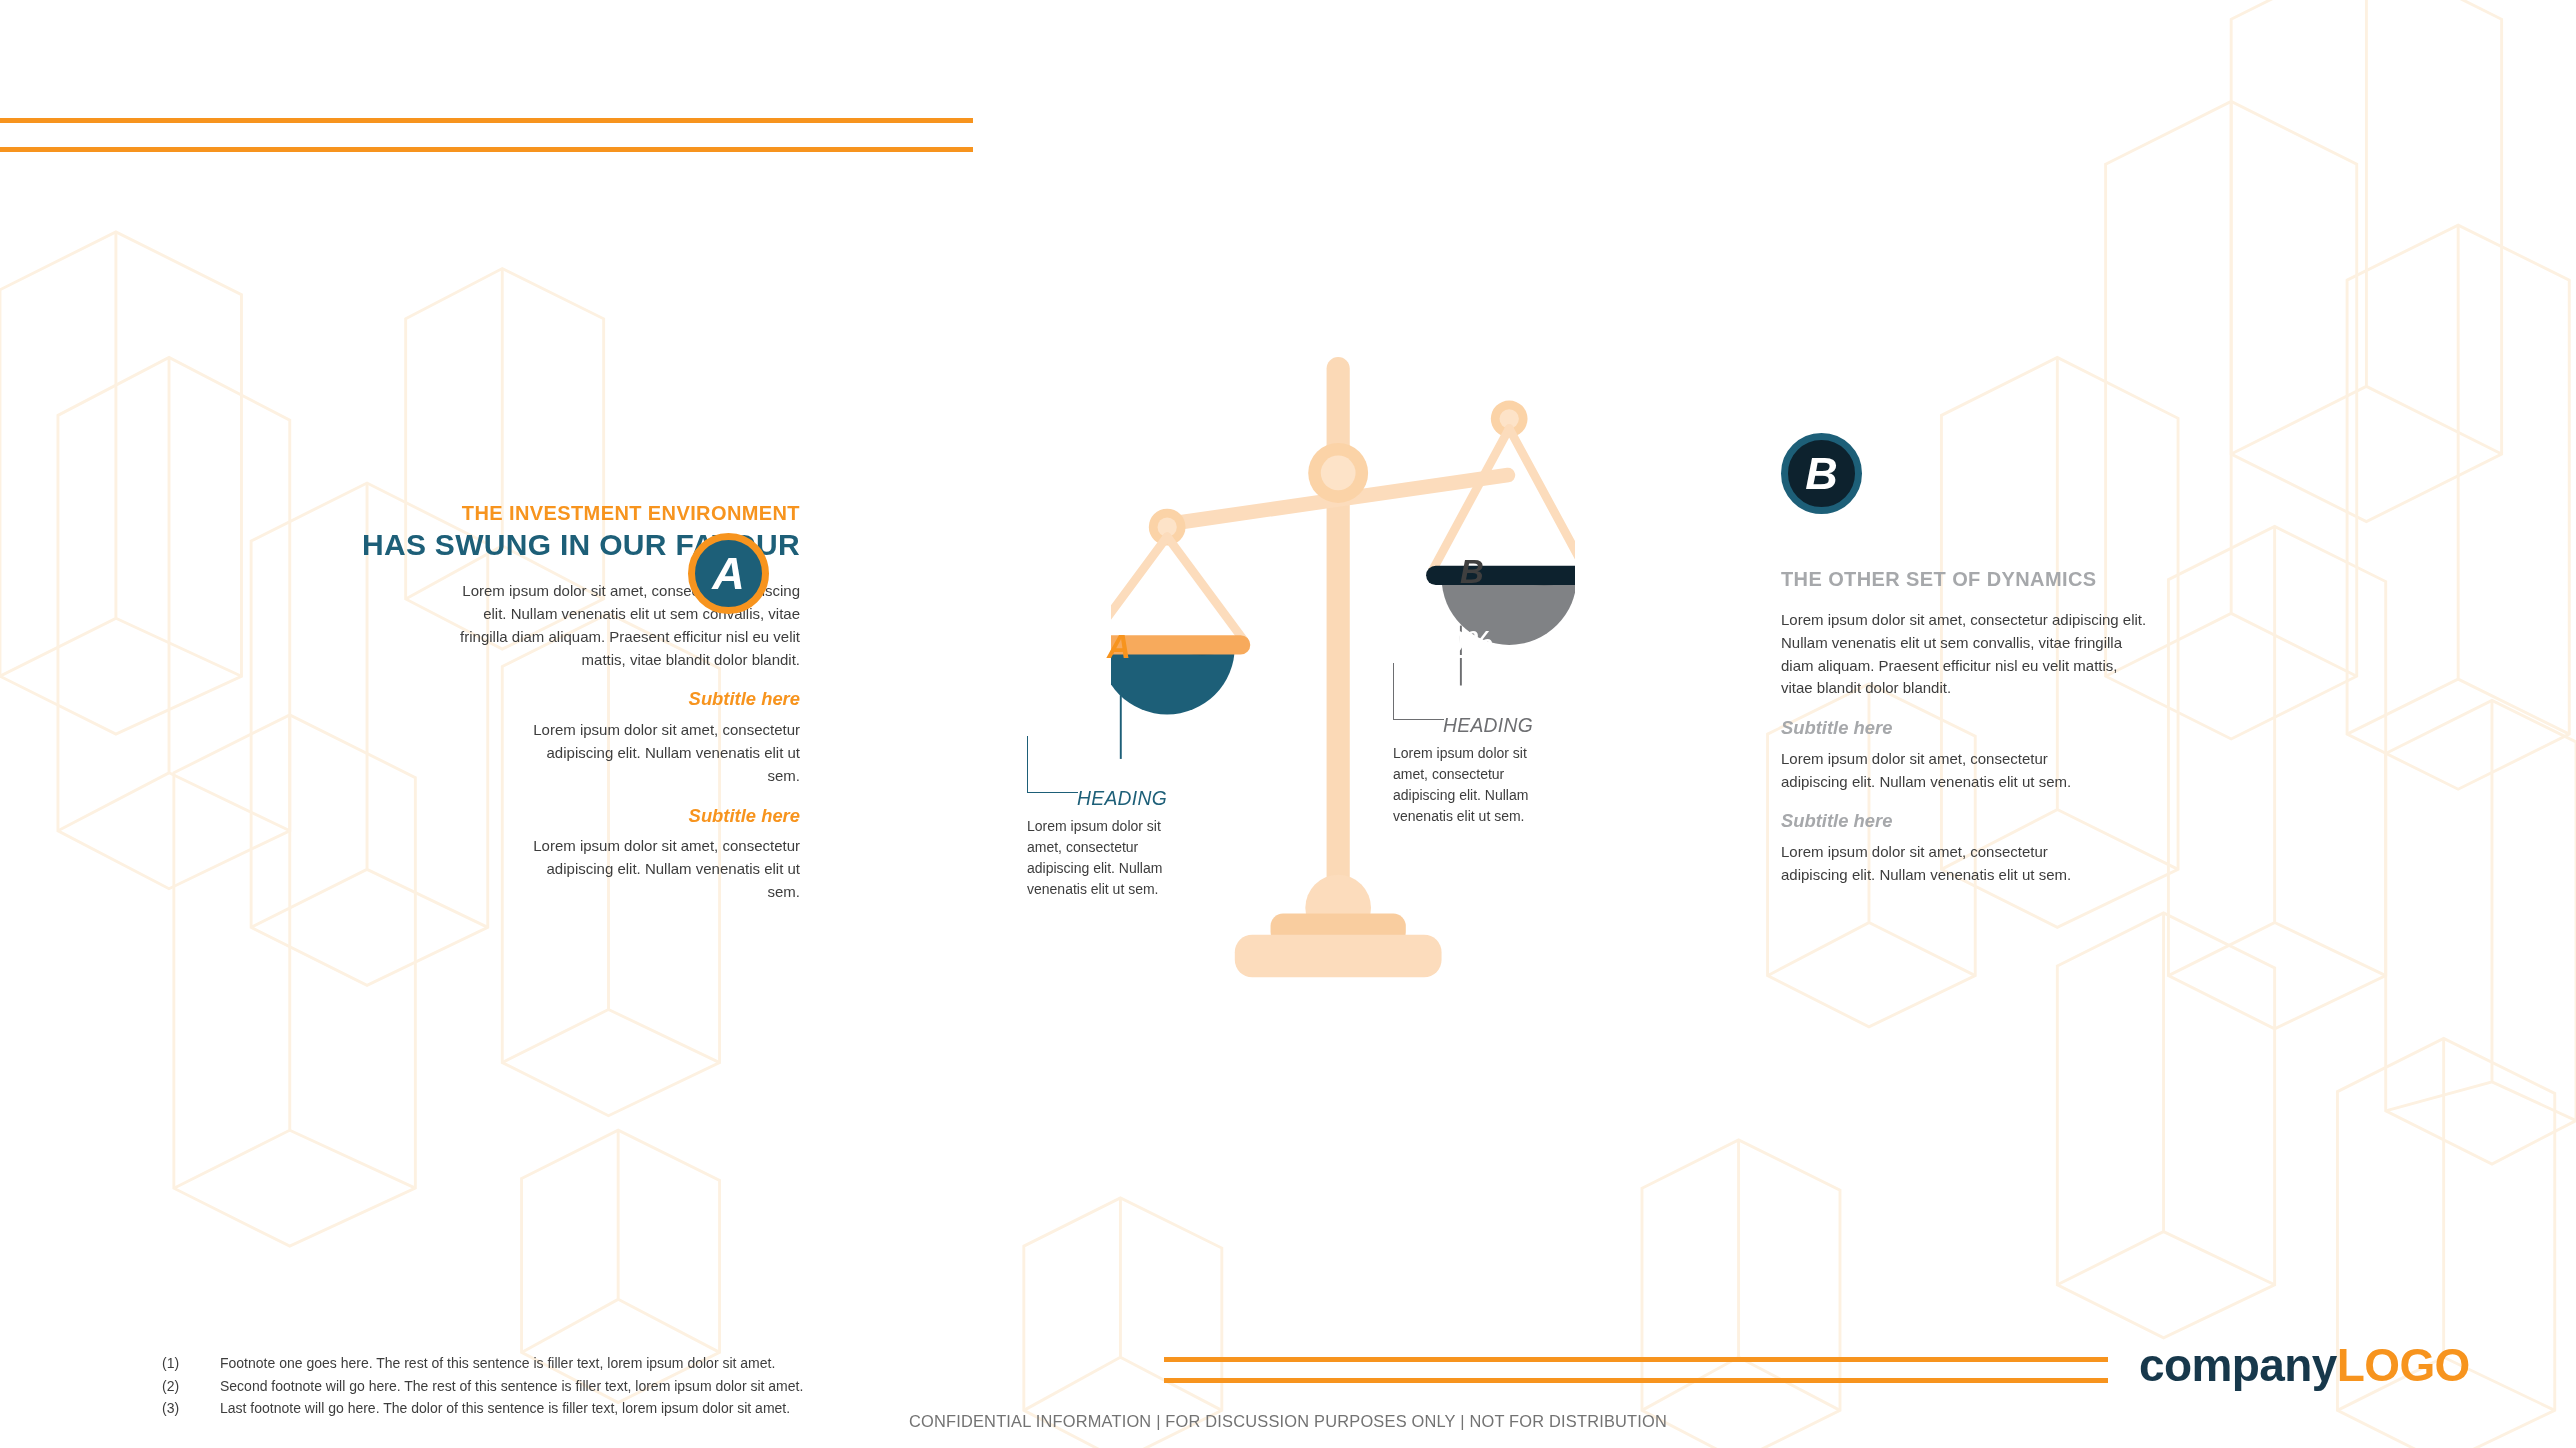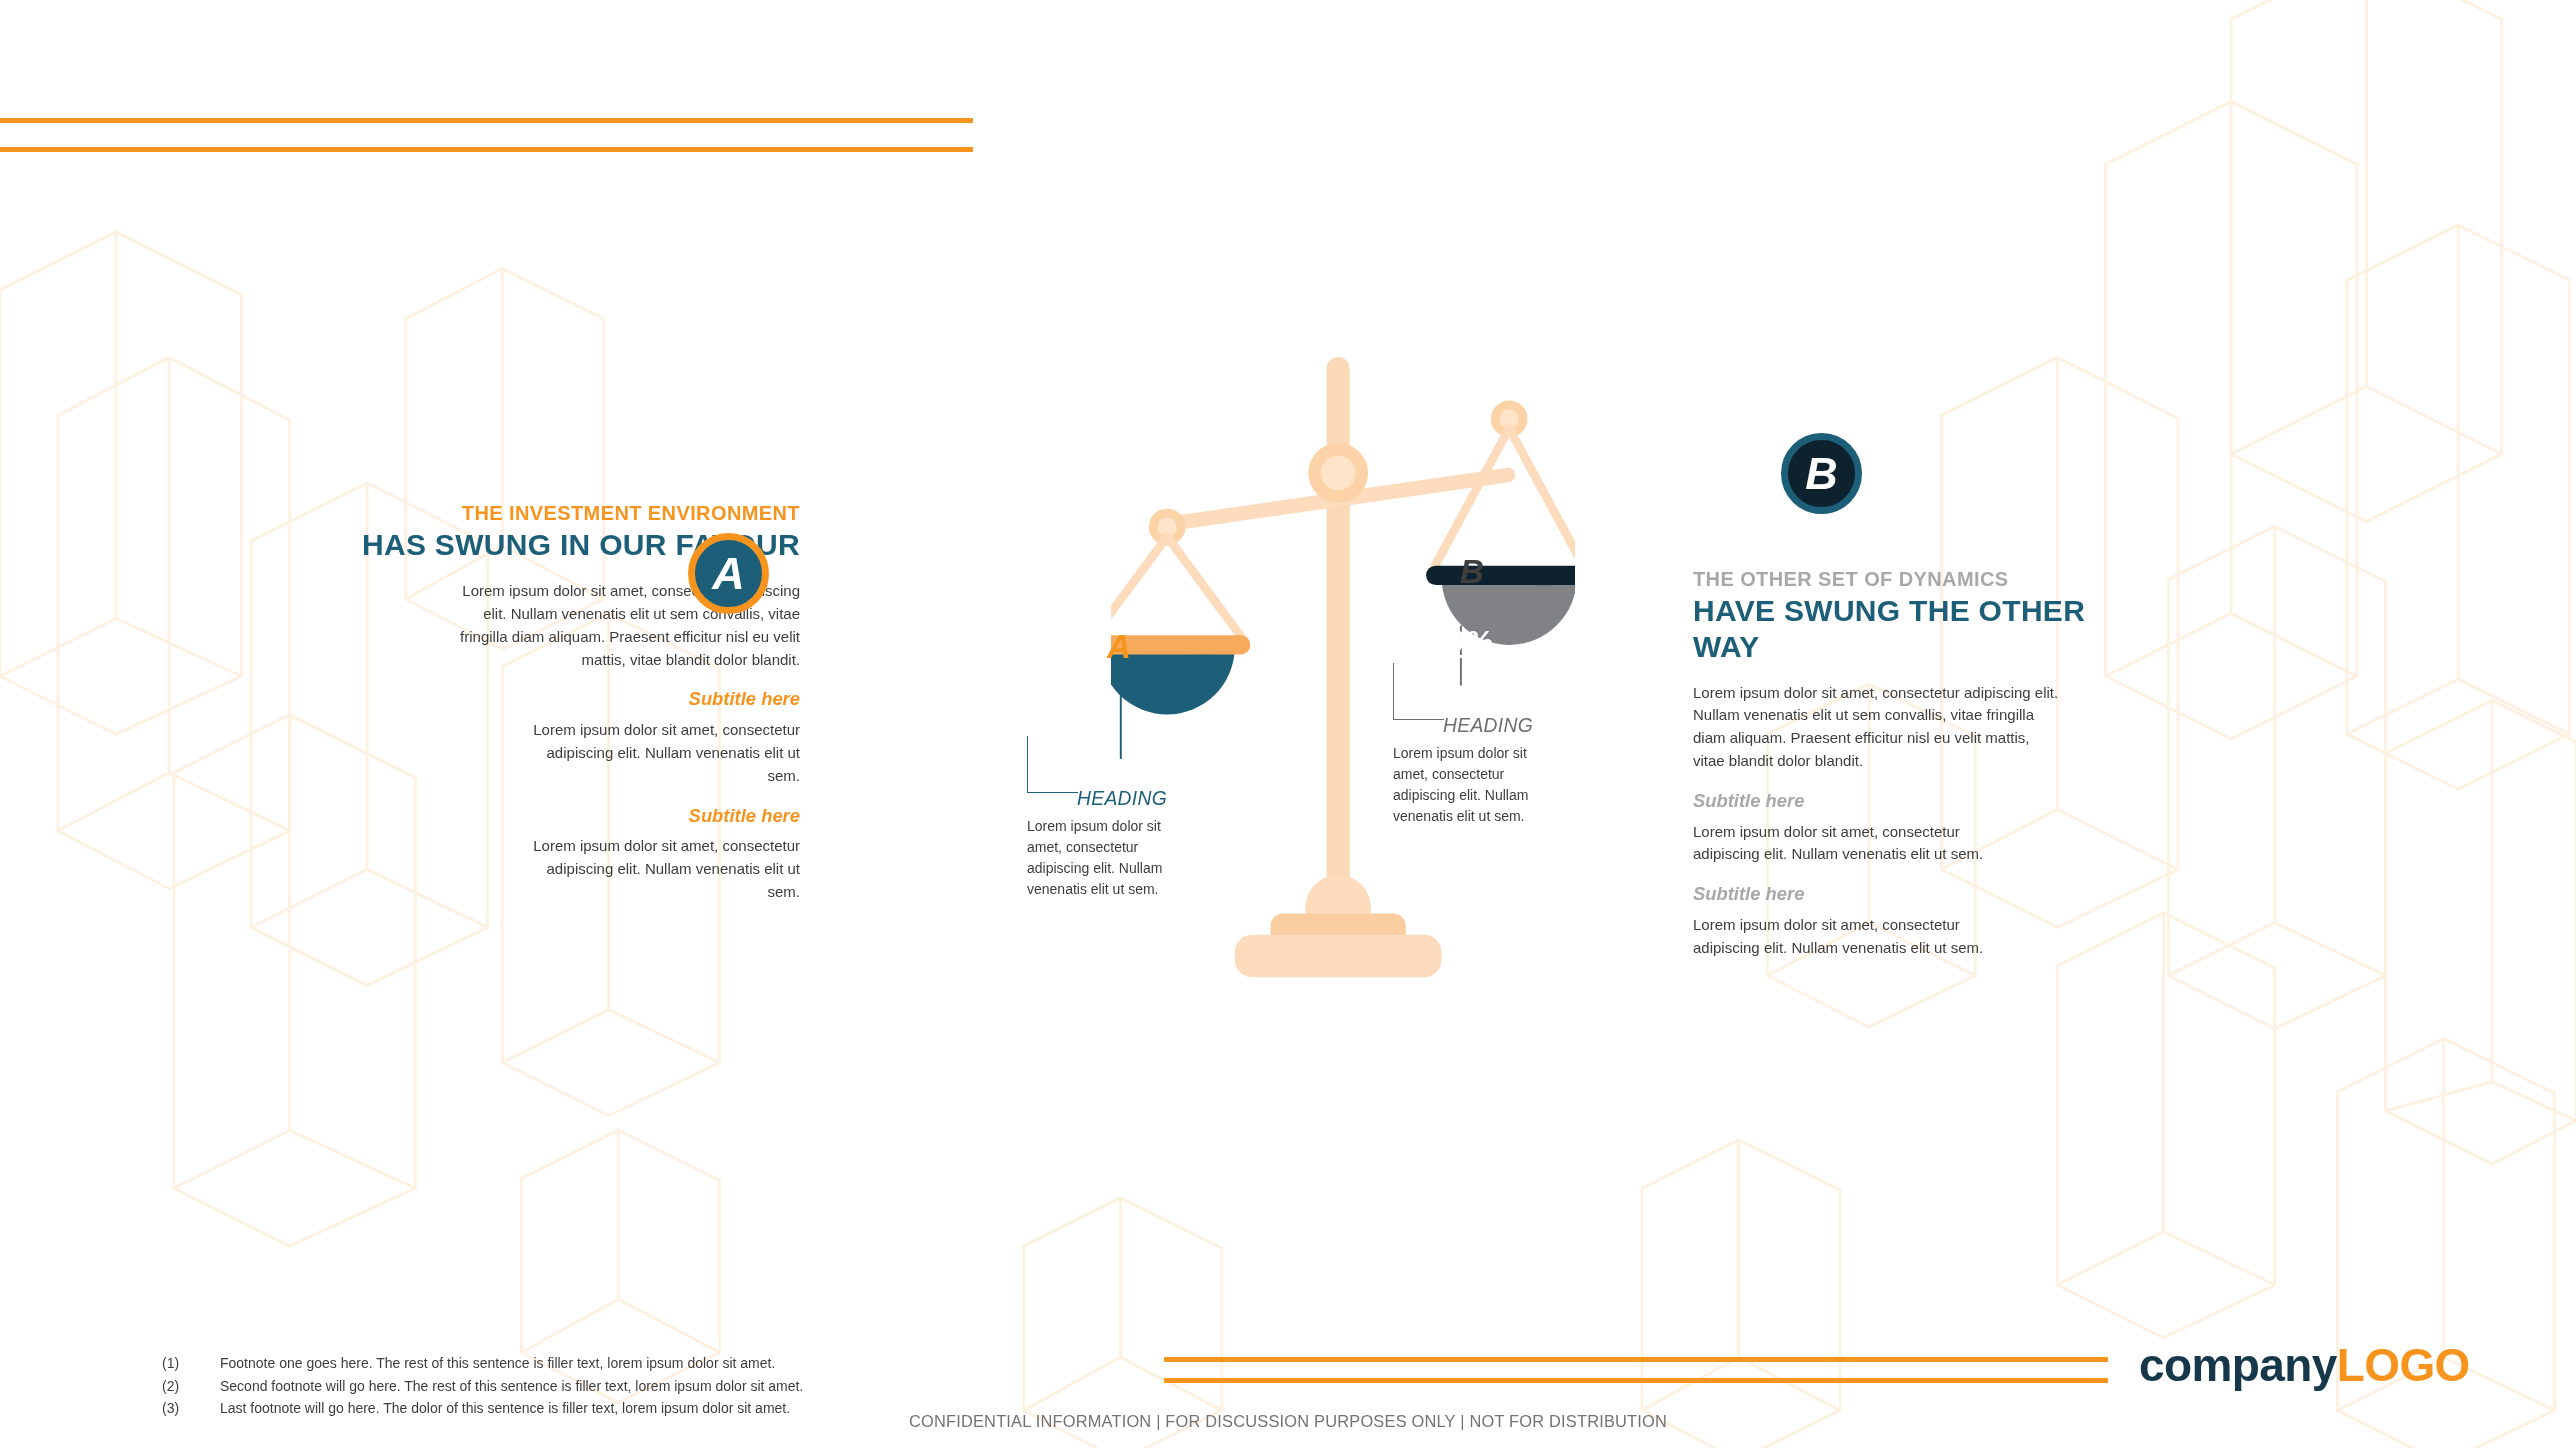--- a/index.html
+++ b/index.html
@@ -117,21 +117,21 @@
     font-size: 15px;
     line-height: 1.52;
     color: #3d3d3d;
     margin: 8.7px 0 0 0;
   }
   #left-col .sub-body { margin-left: auto; width: 290px; }
 
   
   #right-col {
     position: absolute;
-    left: 1693px;
+    left: 1781px;
     top: 568px;
     width: 464px;
     text-align: left;
     z-index: 5;
   }
   #right-col .body-text { width: 367px; }
   #right-col .sub-body  { width: 328px; }
 
   
   #scale-svg {
@@ -308,21 +308,20 @@
   <p class="headline">HAS SWUNG IN OUR FAVOUR</p>
   <p class="body-text">Lorem ipsum dolor sit amet, consectetur adipiscing elit. Nullam venenatis elit ut sem convallis, vitae fringilla diam aliquam. Praesent efficitur nisl eu velit mattis, vitae blandit dolor blandit.</p>
   <p class="subtitle orange">Subtitle here</p>
   <p class="sub-body">Lorem ipsum dolor sit amet, consectetur adipiscing elit. Nullam venenatis elit ut sem.</p>
   <p class="subtitle orange">Subtitle here</p>
   <p class="sub-body">Lorem ipsum dolor sit amet, consectetur adipiscing elit. Nullam venenatis elit ut sem.</p>
 </div>
 
 <div id="right-col">
   <p class="eyebrow grey">THE OTHER SET OF DYNAMICS</p>
-  <p class="headline">HAVE SWUNG THE OTHER WAY</p>
   <p class="body-text">Lorem ipsum dolor sit amet, consectetur adipiscing elit. Nullam venenatis elit ut sem convallis, vitae fringilla diam aliquam. Praesent efficitur nisl eu velit mattis, vitae blandit dolor blandit.</p>
   <p class="subtitle grey">Subtitle here</p>
   <p class="sub-body">Lorem ipsum dolor sit amet, consectetur adipiscing elit. Nullam venenatis elit ut sem.</p>
   <p class="subtitle grey">Subtitle here</p>
   <p class="sub-body">Lorem ipsum dolor sit amet, consectetur adipiscing elit. Nullam venenatis elit ut sem.</p>
 </div>
 
 <svg id="scale-svg" viewBox="0 0 480 680">
 
   <rect x="223" y="0" width="24" height="600" rx="12" fill="#fbd9b6"></rect>

